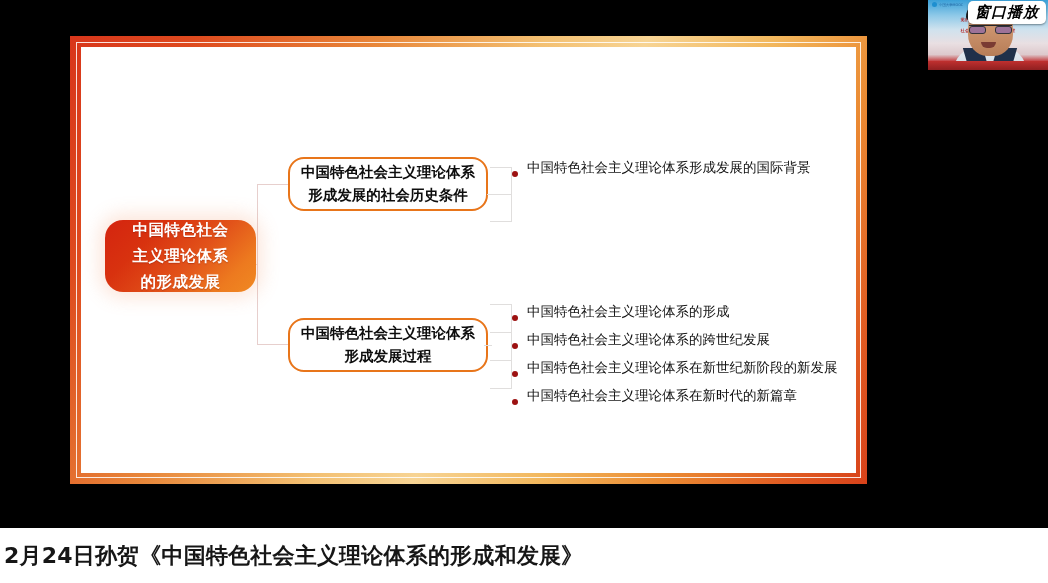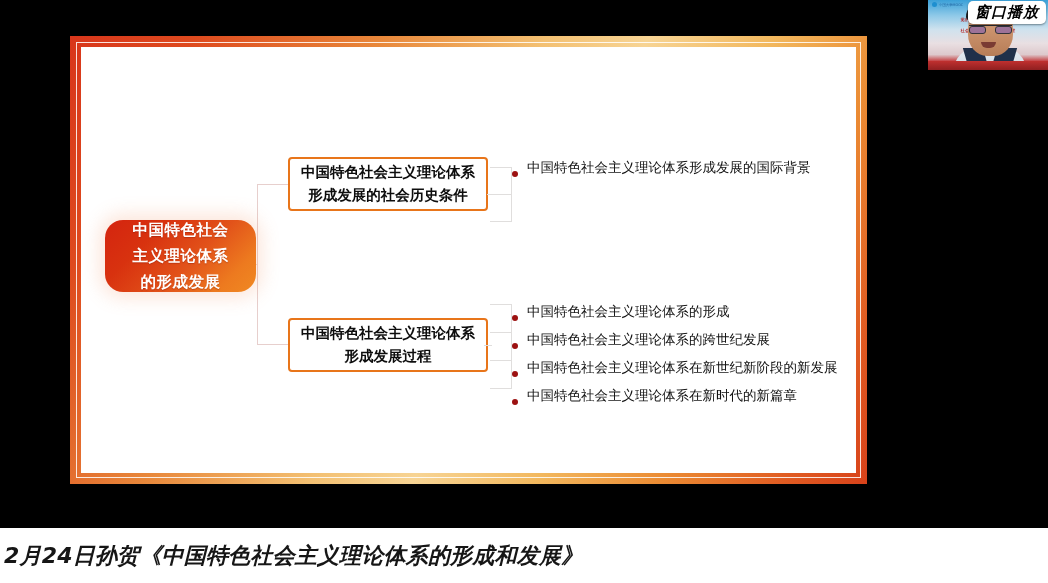--- a/index.html
+++ b/index.html
@@ -86,21 +86,21 @@
     letter-spacing: 0.5px;
     white-space: nowrap;
     text-shadow: 0 1px 1px rgba(120,20,0,0.35);
   }
 
   
   .branch-box {
     position: absolute;
     background: #ffffff;
     border: 2px solid #e8751a;
-    border-radius: 4px;
+    border-radius: 16px;
     display: flex;
     flex-direction: column;
     align-items: center;
     justify-content: center;
     box-sizing: border-box;
   }
   .branch-box .bl {
     color: #0d0d0d;
     font-weight: bold;
     font-size: 14.5px;
@@ -396,21 +396,20 @@
     align-items: center;
   }
   #caption-title {
     padding-left: 4px;
     color: #161616;
     font-weight: bold;
     font-size: 22px;
     line-height: 30px;
     white-space: nowrap;
     letter-spacing: 0.2px;
-    font-style: italic;
   }
 </style>
 </head>
 <body>
 
 <div id="stage">
 
   <div id="slide-frame">
     <div id="slide-canvas">
 

